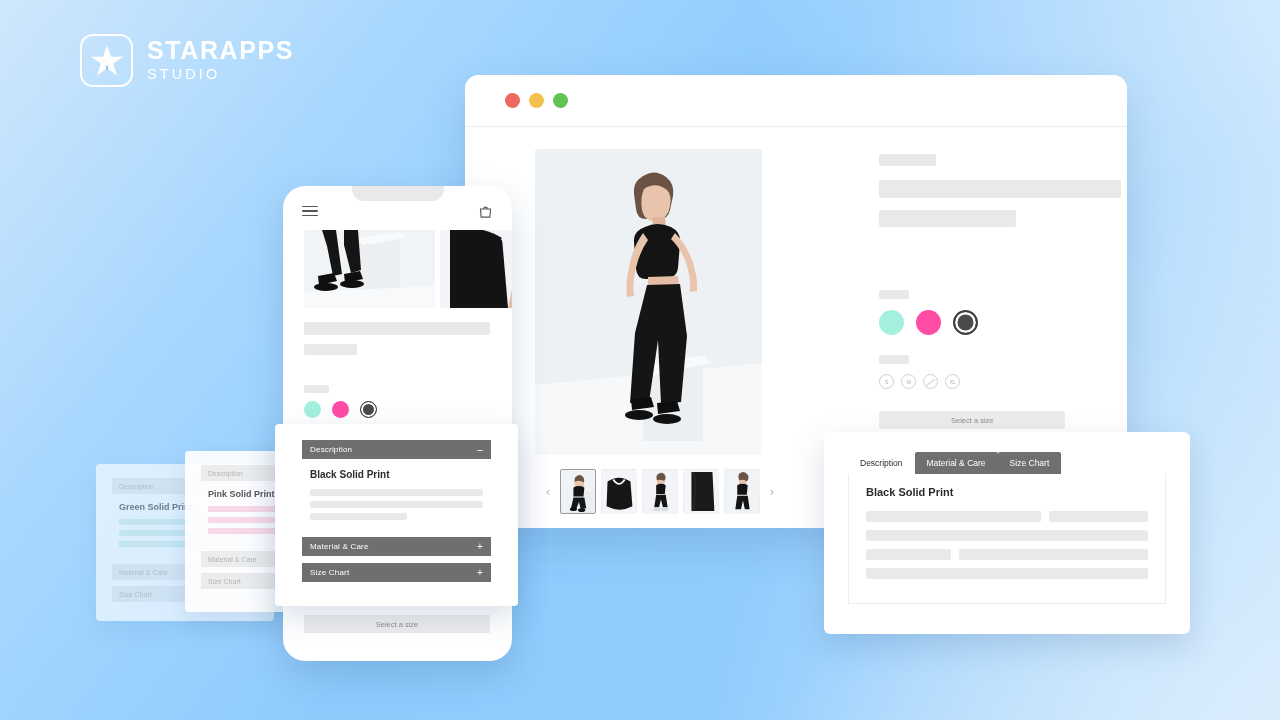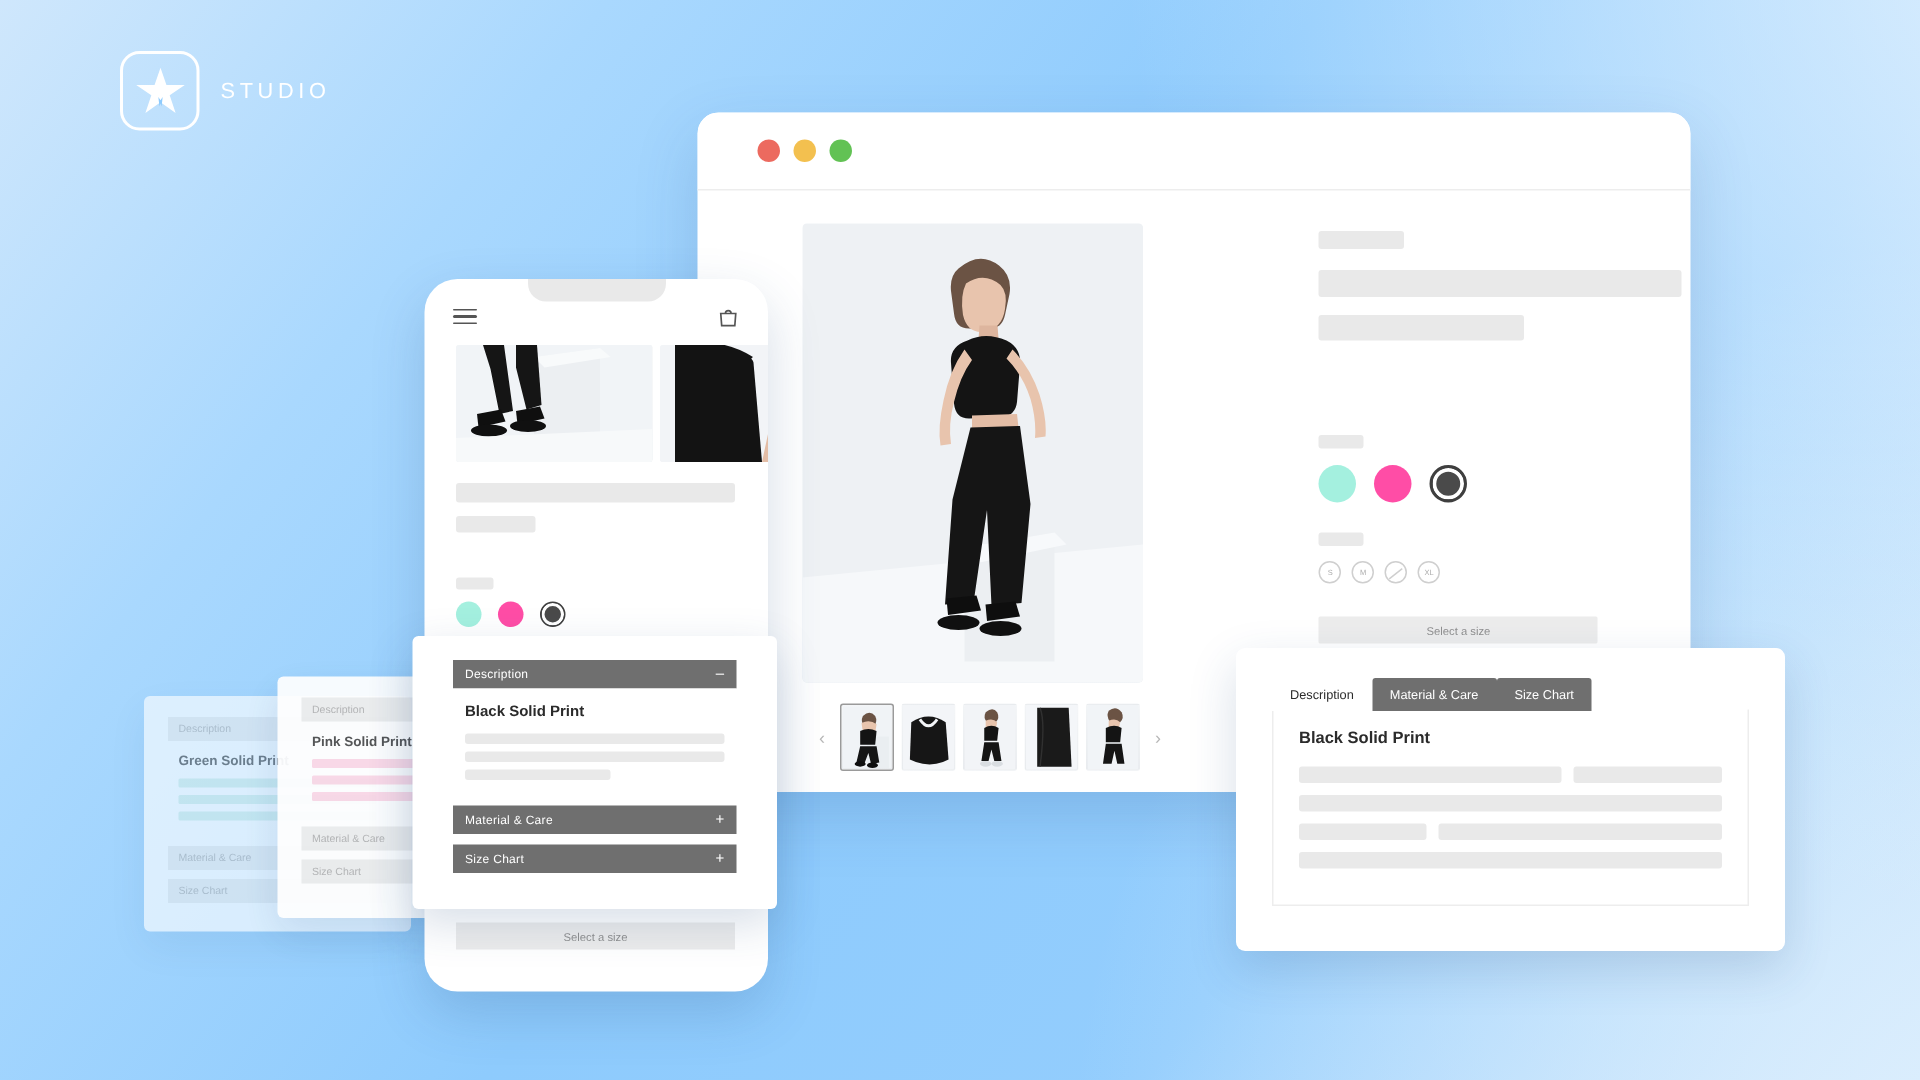--- a/index.html
+++ b/index.html
@@ -222,20 +222,21 @@
   <div class="logo">
     <div class="logo-mark">
       <span>
         <svg viewBox="0 0 100 100" aria-hidden="true">
           <path fill="#ffffff" d="M50 6 L61 38 L95 38 L67 57 L78 90 L50 70 L22 90 L33 57 L5 38 L39 38 Z"></path>
           <path fill="#8ecbfd" d="M46 60 L50 66 L54 60 L52 78 L50 72 L48 78 Z"></path>
         </svg>
       </span>
     </div>
     <div class="logo-text">
+      <div class="logo-title">STARAPPS</div>
       <div class="logo-sub">STUDIO</div>
     </div>
   </div>
 
   <div class="ghost green">
     <div class="g-head">
       <span>Description</span>
     </div>
     <div class="g-panel">
       <div class="g-title">Green Solid Print</div>

